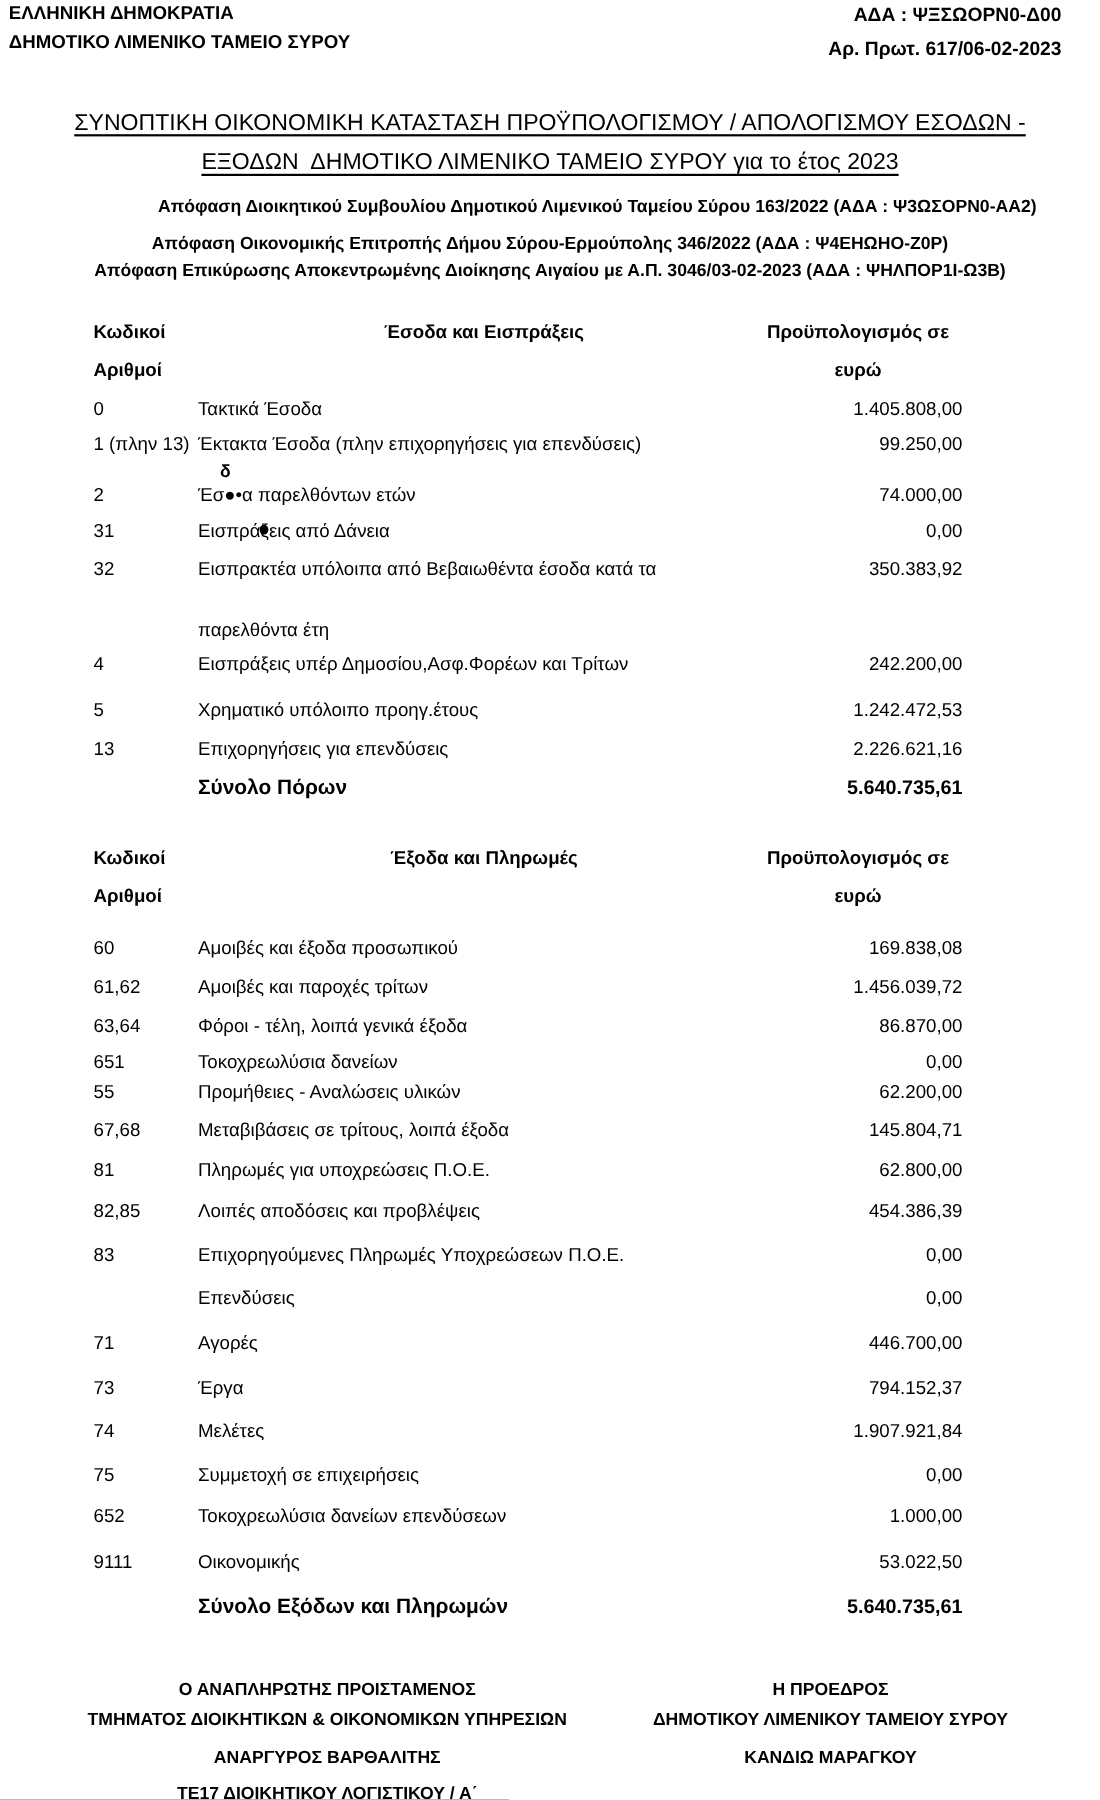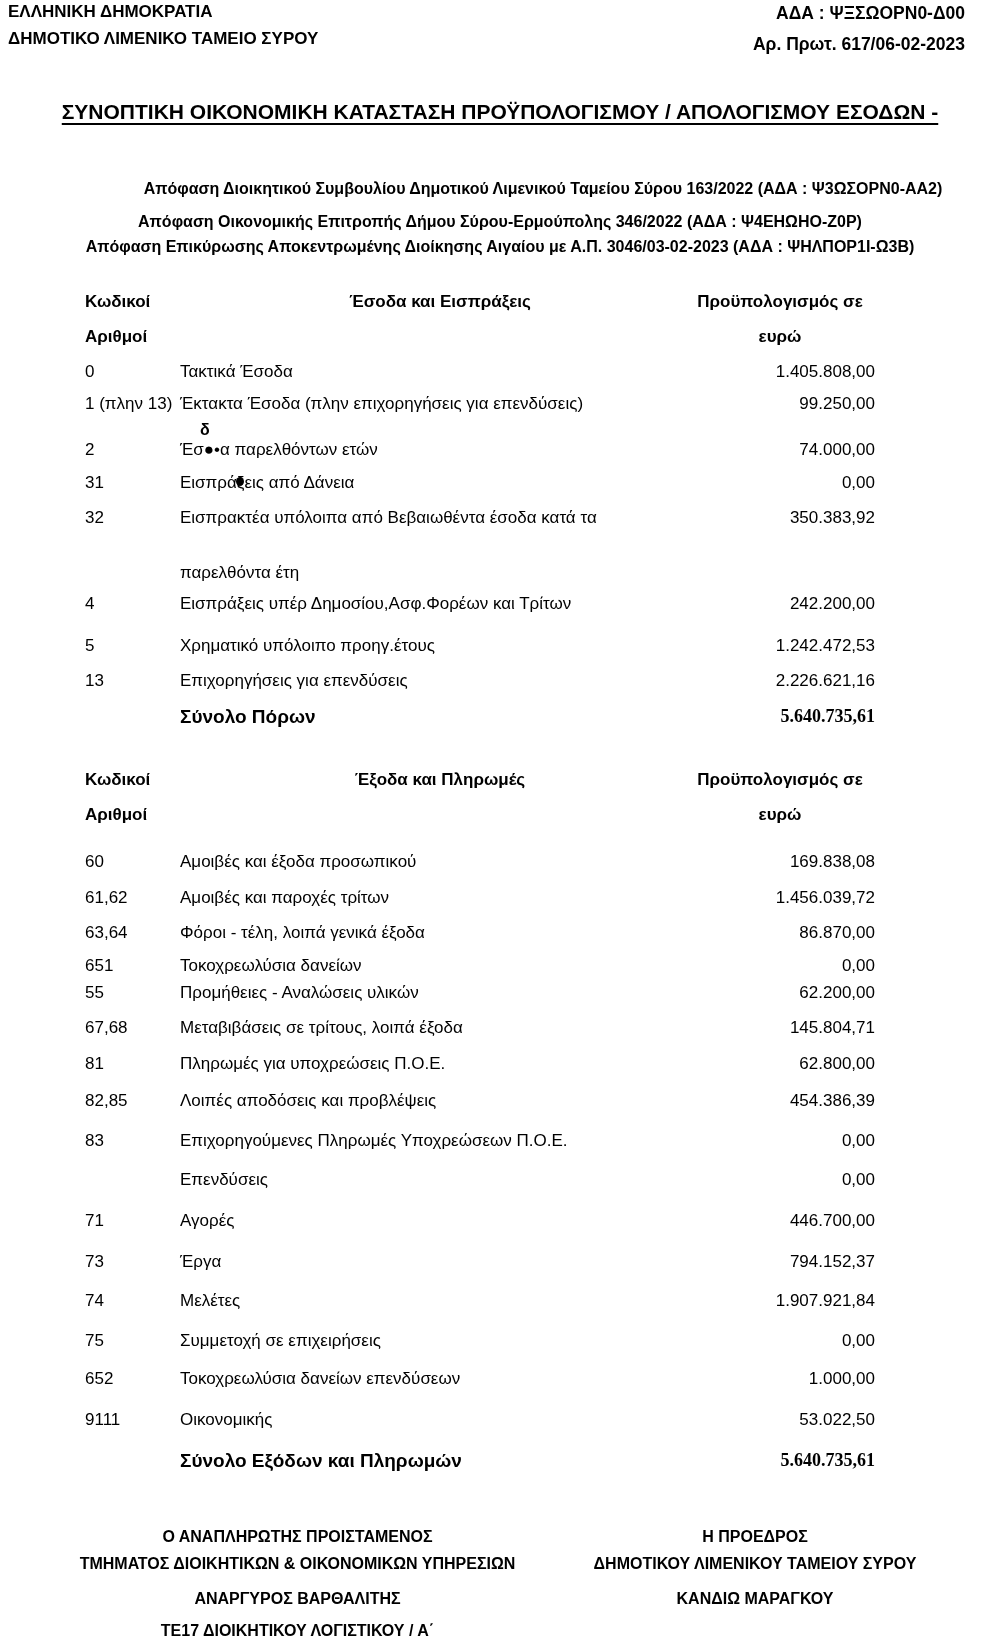--- a/index.html
+++ b/index.html
@@ -7,33 +7,33 @@
     position:relative;width:1000px;height:1636px;background:#ffffff;color:#000000;
     font-family:"Liberation Sans", sans-serif;overflow:hidden;margin:0 auto;
     -webkit-font-smoothing:antialiased;
   }
   .b{font-weight:bold;}
   .abs{position:absolute;}
   
   .hdr-left{top:-2px;left:8px;font-size:17px;font-weight:bold;line-height:27px;}
   .hdr-right{top:-2px;right:35px;text-align:right;font-size:17.5px;font-weight:bold;line-height:31px;}
   
-  .doc-title{top:94px;left:0;width:1000px;text-align:center;font-size:21px;font-weight:bold;line-height:36px;}
+  .doc-title{top:94px;left:0;width:1000px;text-align:center;font-size:21px;font-weight:normal;line-height:36px;}
   .doc-title span{text-decoration:underline;text-decoration-thickness:2px;text-underline-offset:4px;white-space:pre-wrap;}
   
   .decision{left:0;width:1000px;text-align:center;font-size:16px;font-weight:bold;white-space:pre-wrap;}
   
   .trow{left:0;width:1000px;font-size:17px;}
   .code{position:absolute;left:85px;white-space:nowrap;}
   .desc{position:absolute;left:180px;white-space:nowrap;}
   .descblock{position:absolute;left:180px;width:520px;text-align:center;}
   .amt{position:absolute;right:125px;text-align:right;white-space:nowrap;}
   .amtblock{position:absolute;left:660px;width:240px;text-align:center;}
   .total{font-size:19px;font-weight:bold;}
-  .total .amt{font-size:18px;font-family:Liberation Serif, serif;}
+  .total .amt{font-size:18px;}
   
   .sig{text-align:center;font-size:16px;font-weight:bold;white-space:nowrap;}
   .sigL{left:40px;width:515px;}
   .sigR{left:545px;width:420px;}
   
   .blob{left:200px;top:421px;font-size:16px;font-weight:900;}
   .dot{left:236px;top:477px;width:8px;height:9px;background:#000;border-radius:50%;}
 </style>
 </head>
 <body>
@@ -44,20 +44,21 @@
     <div>ΕΛΛΗΝΙΚΗ ΔΗΜΟΚΡΑΤΙΑ</div>
     <div>ΔΗΜΟΤΙΚΟ ΛΙΜΕΝΙΚΟ ΤΑΜΕΙΟ ΣΥΡΟΥ</div>
   </div>
   <div class="abs hdr-right">
     <div>ΑΔΑ : ΨΞΣΩΟΡΝ0-Δ00</div>
     <div>Αρ. Πρωτ. 617/06-02-2023</div>
   </div>
 
   <div class="abs doc-title">
     <div><span>ΣΥΝΟΠΤΙΚΗ ΟΙΚΟΝΟΜΙΚΗ ΚΑΤΑΣΤΑΣΗ ΠΡΟΫΠΟΛΟΓΙΣΜΟΥ / ΑΠΟΛΟΓΙΣΜΟΥ ΕΣΟΔΩΝ -</span></div>
+    <div><span>ΕΞΟΔΩΝ  ΔΗΜΟΤΙΚΟ ΛΙΜΕΝΙΚΟ ΤΑΜΕΙΟ ΣΥΡΟΥ για το έτος 2023</span></div>
   </div>
 
   <div class="abs decision" style="top:180px;padding-left:43px;">Απόφαση Διοικητικού Συμβουλίου Δημοτικού Λιμενικού Ταμείου Σύρου 163/2022 (ΑΔΑ : Ψ3ΩΣΟΡΝ0-ΑΑ2)</div>
   <div class="abs decision" style="top:213px;text-align:center;">Απόφαση Οικονομικής Επιτροπής Δήμου Σύρου-Ερμούπολης 346/2022 (ΑΔΑ : Ψ4ΕΗΩΗΟ-Ζ0Ρ)</div>
   <div class="abs decision" style="top:238px;">Απόφαση Επικύρωσης Αποκεντρωμένης Διοίκησης Αιγαίου με Α.Π. 3046/03-02-2023 (ΑΔΑ : ΨΗΛΠΟΡ1Ι-Ω3Β)</div>
 
   <div class="abs trow b" style="top:292px;">
     <span class="code">Κωδικοί</span>
     <span class="descblock">Έσοδα και Εισπράξεις</span>
     <span class="amtblock">Προϋπολογισμός σε</span>

